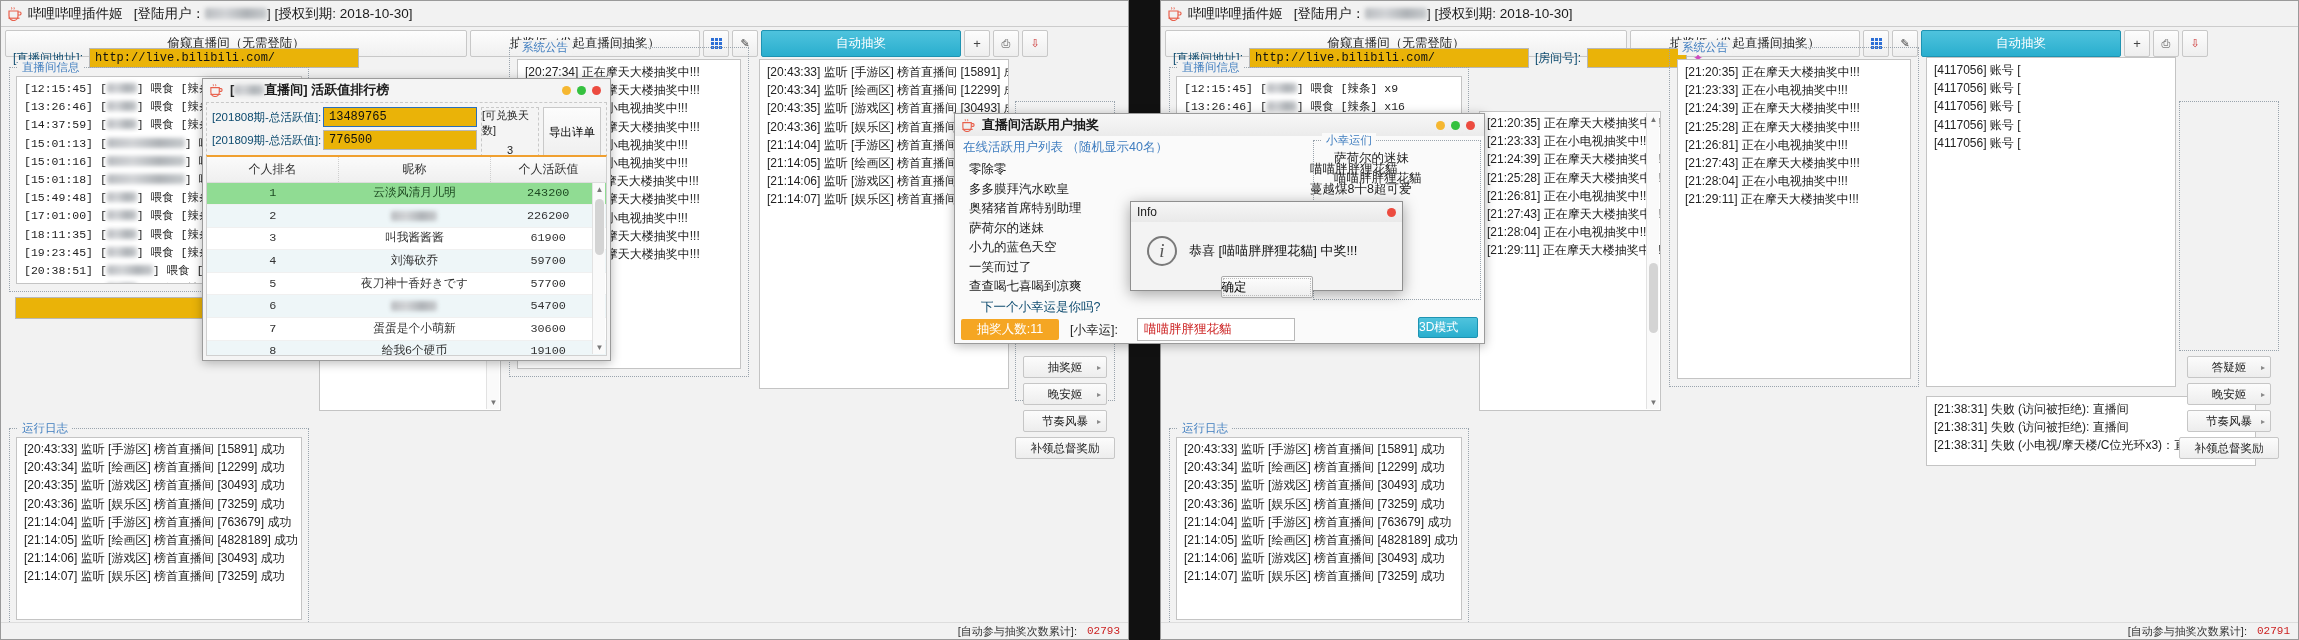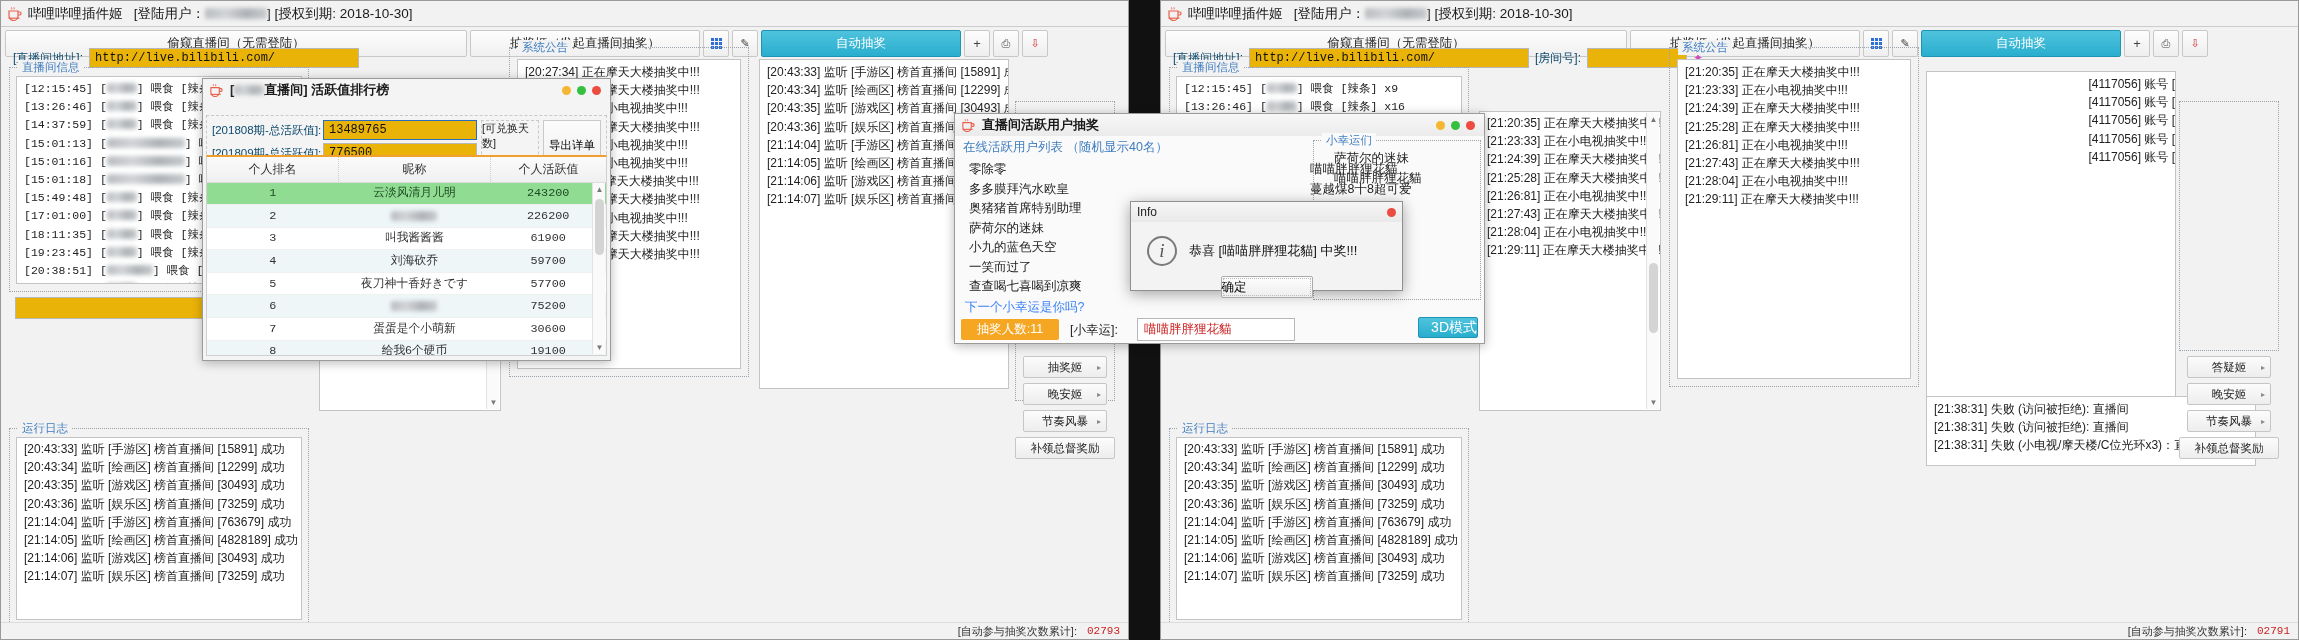--- a/index.html
+++ b/index.html
@@ -64,21 +64,21 @@
 
   
   .dlg { position:absolute; background:#f4f4f4; border:1px solid #9b9b9b;
      box-shadow:0 2px 10px rgba(0,0,0,.28); }
   .dlg-title { height:22px; display:flex; align-items:center; padding:0 6px; background:#f4f4f4; }
   .dlg-title .title-txt { font-size:13px; font-weight:bold; }
   .macdots { margin-left:auto; display:flex; gap:6px; padding-right:3px; }
   .macdots i { width:9px; height:9px; border-radius:50%; display:block; }
   .d-y{background:#f5b731;} .d-g{background:#35c13f;} .d-r{background:#ec4b3f;}
 
-  .dlg-head { border:1px dashed #c9c9c9; margin:14px 3px 0 3px; padding:4px 5px;
+  .dlg-head { border:1px dashed #c9c9c9; margin:1px 3px 0 3px; padding:4px 5px;
      display:flex; gap:4px; }
   .hcol1 { flex:1; }
   .hrow { display:flex; align-items:center; gap:5px; margin-bottom:3px; }
   .hrow:last-child{margin-bottom:0;}
   .hrow .flabel { width:106px; text-align:right; font-size:11.5px; }
   .hrow .input { flex:1; }
   .days-box { width:58px; border:1px dashed #c9c9c9; display:flex; flex-direction:column;
      align-items:center; justify-content:center; font-size:11px; color:#222; gap:6px; }
   .exp-box { width:58px; border:1px solid #c9c9c9; background:linear-gradient(#fcfcfc,#efefef);
      display:flex; align-items:center; justify-content:center; font-size:11.5px; }
@@ -98,21 +98,21 @@
 
   
   .dlg2-title { height:22px; display:flex; align-items:center; padding:0 6px;
      background:linear-gradient(#f7f7f7,#ebebeb); }
   .subhead { font-size:12.5px; color:#3f7dbf; padding:3px 15px 2px 8px; }
   .namecol { font-size:12.5px; color:#222; line-height:19.5px; padding-left:10px; white-space:nowrap;}
   .luckbox { position:absolute; border:1px dotted #9aa4ad; }
   .badge-orange { background:#f5a623; color:#fff; font-size:12.5px; display:flex;
      align-items:center; justify-content:center; border-radius:2px; }
   .mode-btn { background:linear-gradient(#4fc3dd,#29aece); border:1px solid #1e93b2;
-     color:#fff; font-size:14px; display:flex; align-items:center; justify-content:flex-end;
+     color:#fff; font-size:12px; display:flex; align-items:center; justify-content:flex-start;
      border-radius:2px; }
   .lucky-input { background:#fff; border:1px solid #b8b8b8; display:flex; align-items:center;
      padding:0 6px; font-size:12.5px; color:#c22; }
 
   
   .info { position:absolute; background:#f3f3f3; border:1px solid #8f8f8f;
      box-shadow:0 3px 14px rgba(0,0,0,.35); }
   .info-bar { height:20px; display:flex; align-items:center; padding:0 6px;
      background:linear-gradient(#f6f6f6,#e9e9e9); font-size:12px; color:#222; }
   .info-bar .cls { margin-left:auto; width:9px; height:9px; border-radius:50%; background:#ec4b3f; }
@@ -390,21 +390,21 @@
                 <td class="val">59700</td>
               </tr>
               <tr class="">
                 <td class="num">5</td>
                 <td>夜刀神十香好きです</td>
                 <td class="val">57700</td>
               </tr>
               <tr class="odd">
                 <td class="num">6</td>
                 <td><span class="blurname md"></span></td>
-                <td class="val">75200</td>
+                <td class="val">54700</td>
               </tr>
               <tr class="">
                 <td class="num">7</td>
                 <td>蛋蛋是个小萌新</td>
                 <td class="val">30600</td>
               </tr>
               <tr class="odd">
                 <td class="num">8</td>
                 <td>给我6个硬币</td>
                 <td class="val">19100</td>
@@ -551,21 +551,21 @@
           <div class="logline cn">[21:23:33] 正在小电视抽奖中!!!</div>
           <div class="logline cn">[21:24:39] 正在摩天大楼抽奖中!!!</div>
           <div class="logline cn">[21:25:28] 正在摩天大楼抽奖中!!!</div>
           <div class="logline cn">[21:26:81] 正在小电视抽奖中!!!</div>
           <div class="logline cn">[21:27:43] 正在摩天大楼抽奖中!!!</div>
           <div class="logline cn">[21:28:04] 正在小电视抽奖中!!!</div>
           <div class="logline cn">[21:29:11] 正在摩天大楼抽奖中!!!</div>
         </div>
     </div>
 
-    <div class="listbox" style="left:765px; top:70px; width:250px; height:330px;text-align:right;">
+    <div class="listbox" style="left:765px; top:56px; width:250px; height:330px;">
       <div id="rlog2R" style="padding-top:3px">
           <div class="logline cn">[4117056] 账号 [</div>
           <div class="logline cn">[4117056] 账号 [</div>
           <div class="logline cn">[4117056] 账号 [</div>
           <div class="logline cn">[4117056] 账号 [</div>
           <div class="logline cn">[4117056] 账号 [</div>
         </div>
     </div>
 
     <div class="listbox" style="left:765px; top:395px; width:330px; height:70px;">
@@ -639,21 +639,21 @@
       </div>
 
       <div class="luckbox" style="left:358px; top:26px; width:168px; height:160px;">
         <span class="glabel" style="position:absolute;top:-8px;left:8px;background:#fafafa;padding:0 4px;font-size:11.5px;color:#3f7dbf;">小幸运们</span>
         <div id="luckycol" style="padding:8px 0 0 10px">
             <div class="namecol">萨荷尔的迷妹</div>
             <div class="namecol">喵喵胖胖狸花貓</div>
           </div>
       </div>
 
-      <div style="position:absolute;left:10px;top:185px;font-size:12.5px;color:#3b82f6">下一个小幸运是你吗?</div>
+      <div style="position:absolute;left:26px;top:185px;font-size:12.5px;color:#0c4a6e">下一个小幸运是你吗?</div>
 
       <div class="badge-orange" style="position:absolute;left:6px;top:205px;width:98px;height:21px">
           <span>抽奖人数:11</span>
         </div>
 
       <div style="position:absolute;left:115px;top:208px;font-size:12.5px;color:#222">[小幸运]:</div>
 
       <div class="lucky-input" style="position:absolute;left:182px;top:204px;width:158px;height:23px">
           <span>喵喵胖胖狸花貓</span>
         </div>

